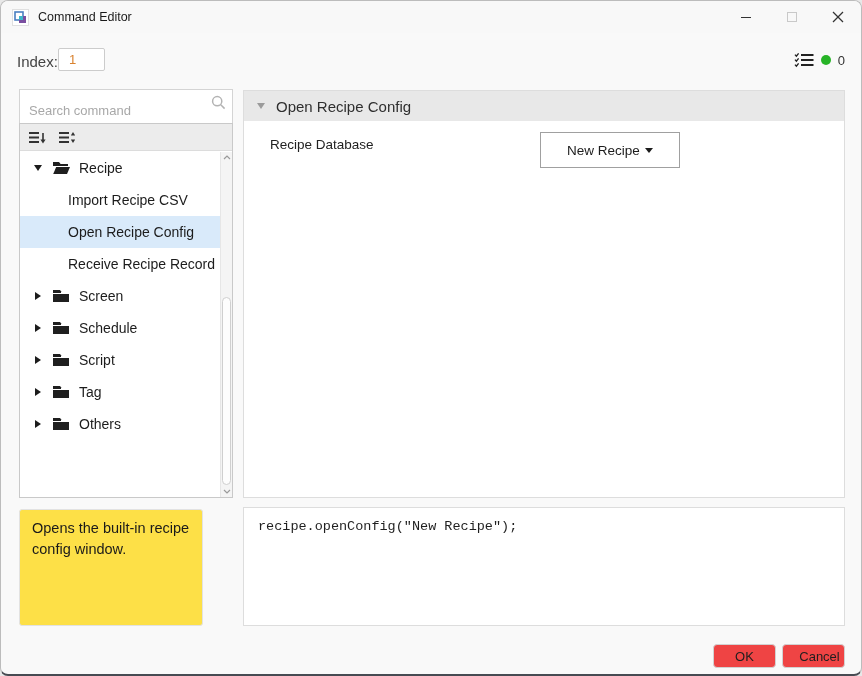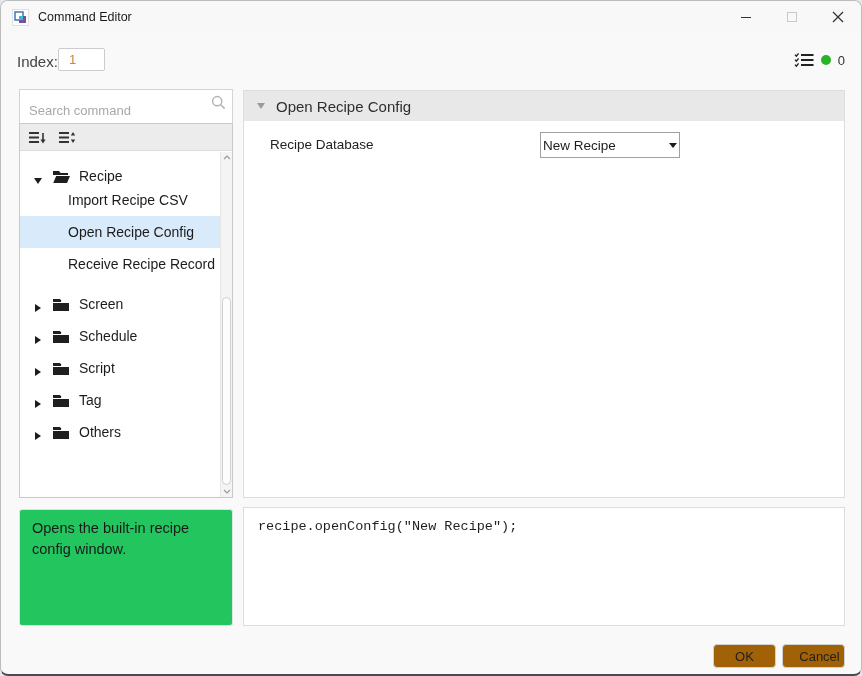--- a/index.html
+++ b/index.html
@@ -41,63 +41,63 @@
   .search-input::placeholder { color: #a8a8a8; }
   .search-icon { position: absolute; right: 7px; top: 6px; }
 
   .tree-panel { position: absolute; left: 18px; top: 122px; width: 214px; height: 375px;
     border: 1px solid #c9c9c9; background: #fff; }
   .tree-toolbar { height: 27px; background: #ececec; border-bottom: 1px solid #dcdcdc;
     display: flex; align-items: center; gap: 11px; padding-left: 8px; }
   .tb-icon { display: inline-flex; align-items: center; justify-content: center; }
   .tree-list { position: absolute; top: 28px; left: 0; right: 0; bottom: 0; overflow: hidden; }
   .tree-row { height: 32px; display: flex; align-items: center; font-size: 14px; color: #1c1c1c; }
-  .tree-row.folder { padding-left: 13px; align-items: flex-end; }
+  .tree-row.folder { padding-left: 13px; }
   .tree-row.folder .caret-box { width: 10px; display: flex; justify-content: center; }
   .tree-row.folder .folder-ic { margin-left: 9px; margin-right: 9px; display: inline-flex; }
   .tree-row.command { padding-left: 48px; }
   .tree-row.selected { background: #d9eafa; }
   .caret-down { width: 0; height: 0; border-left: 4.5px solid transparent;
     border-right: 4.5px solid transparent; border-top: 6px solid #1c1c1c; }
   .caret-right { width: 0; height: 0; border-top: 4.5px solid transparent;
     border-bottom: 4.5px solid transparent; border-left: 6px solid #1c1c1c; }
 
   .tree-scrollbar { position: absolute; top: 28px; right: 0; bottom: 0; width: 12px;
     background: #f4f4f4; border-left: 1px solid #e6e6e6; }
   .sb-arrow { position: absolute; left: 0; right: 0; display: flex; justify-content: center; }
   .sb-arrow.up { top: 3px; } .sb-arrow.down { bottom: 3px; }
   .sb-thumb { position: absolute; left: 1px; right: 1px; top: 145px; height: 188px;
     background: #fdfdfd; border: 1px solid #cfcfcf; border-radius: 5px; }
 
-  .desc-box { position: absolute; left: 18px; top: 508px; width: 214px; height: 117px;
-    background: #22c55e; border: 1px solid #e2e2e2; border-radius: 3px;
+  .desc-box { position: absolute; left: 18px; top: 508px; width: 184px; height: 117px;
+    background: #fde047; border: 1px solid #e2e2e2; border-radius: 3px;
     padding: 8px 12px; font-size: 14.5px; color: #1a1a1a; line-height: 1.45; }
 
   
   .config-panel { position: absolute; left: 242px; top: 89px; width: 602px; height: 408px;
     background: #fff; border: 1px solid #ddd; }
   .config-header { height: 30px; background: #e8e8e8; display: flex; align-items: center;
     padding-left: 13px; gap: 11px; }
   .config-caret { width: 0; height: 0; border-left: 4.5px solid transparent;
     border-right: 4.5px solid transparent; border-top: 6px solid #9b9b9b; }
   .config-title { font-size: 15px; color: #2f2f2f; }
   .config-body { position: relative; height: calc(100% - 30px); }
   .field-label { position: absolute; left: 26px; top: 16px; font-size: 13.5px; color: #222; }
-  .dropdown { position: absolute; left: 296px; top: 11px; width: 140px; height: 26px;
+  .dropdown { position: absolute; left: 296px; top: 11px; width: 140px; height: 36px;
     background: #fff; border: 1px solid #a0a0a0; display: flex; align-items: center;
-    justify-content: space-between; padding: 0 2px; font-size: 13.5px; color: #1c1c1c; cursor: default; }
+    justify-content: space-between; padding: 0 26px; font-size: 13.5px; color: #1c1c1c; cursor: default; }
   .dd-caret { width: 0; height: 0; border-left: 4.5px solid transparent;
     border-right: 4.5px solid transparent; border-top: 5.5px solid #1c1c1c; }
 
   .code-panel { position: absolute; left: 242px; top: 506px; width: 602px; height: 119px;
     background: #fff; border: 1px solid #ddd; padding: 11px 14px;
     font-family: "Liberation Mono", monospace; font-size: 13.5px; color: #1f1f1f; }
 
   
-  .btn { position: absolute; top: 643px; height: 24px; background: #a16207;
+  .btn { position: absolute; top: 643px; height: 24px; background: #ef4444;
     border: 1px solid #d2d2d2; border-radius: 4px; font-size: 13px; color: #1f1f1f;
     display: flex; align-items: center; justify-content: center;
     font-family: "Liberation Sans", sans-serif; }
   .btn-ok { left: 712px; width: 63px; }
   .btn-cancel { left: 781px; width: 63px; padding-left: 12px; }
 </style>
 </head>
 <body>
 
 <div class="window">

